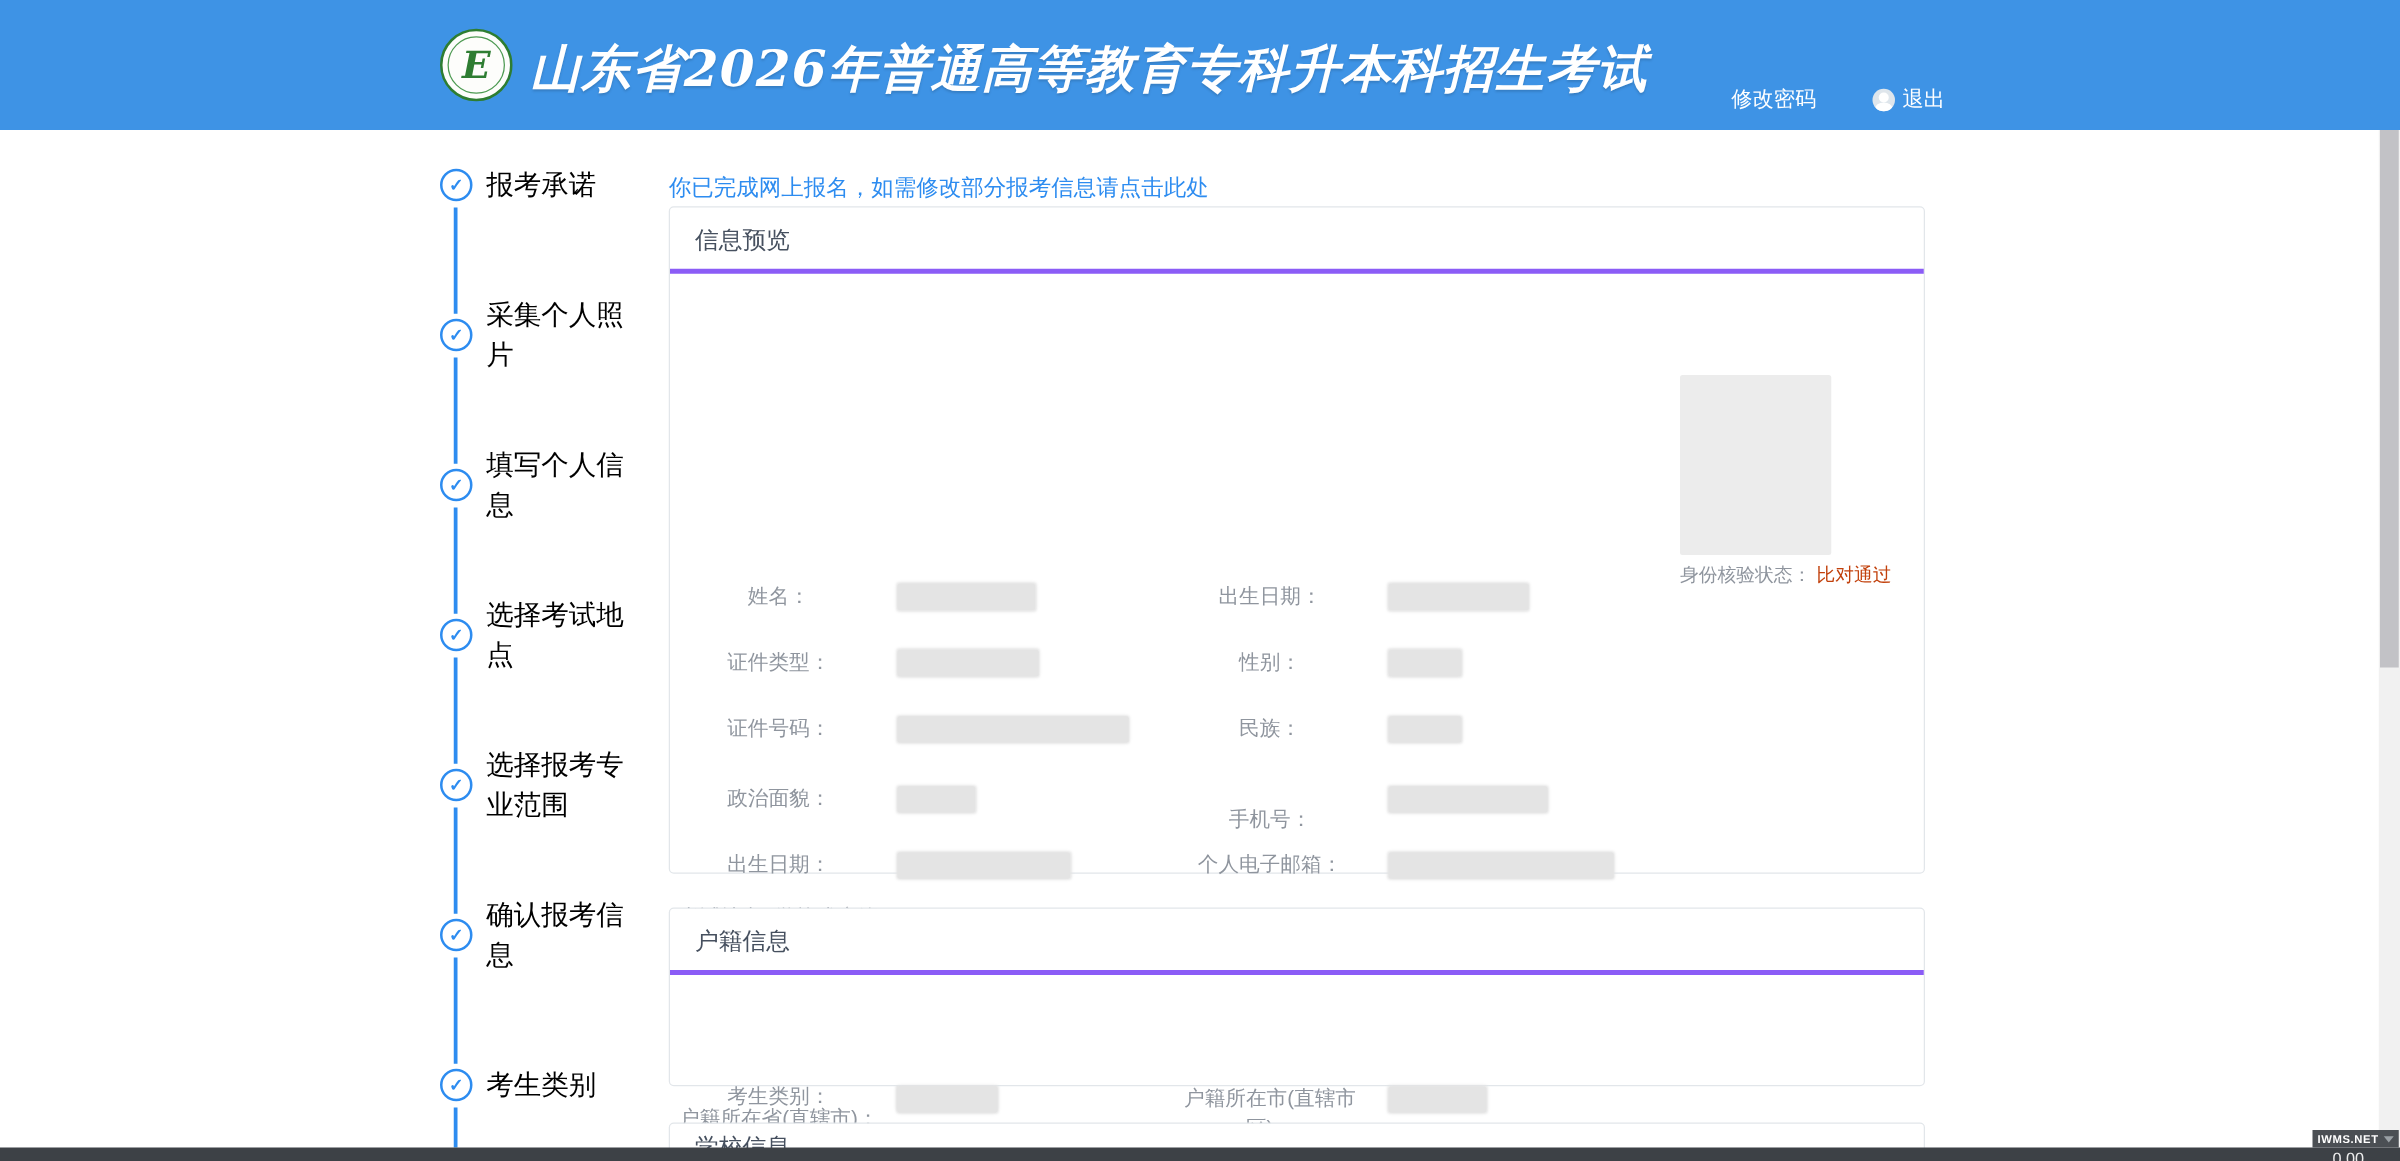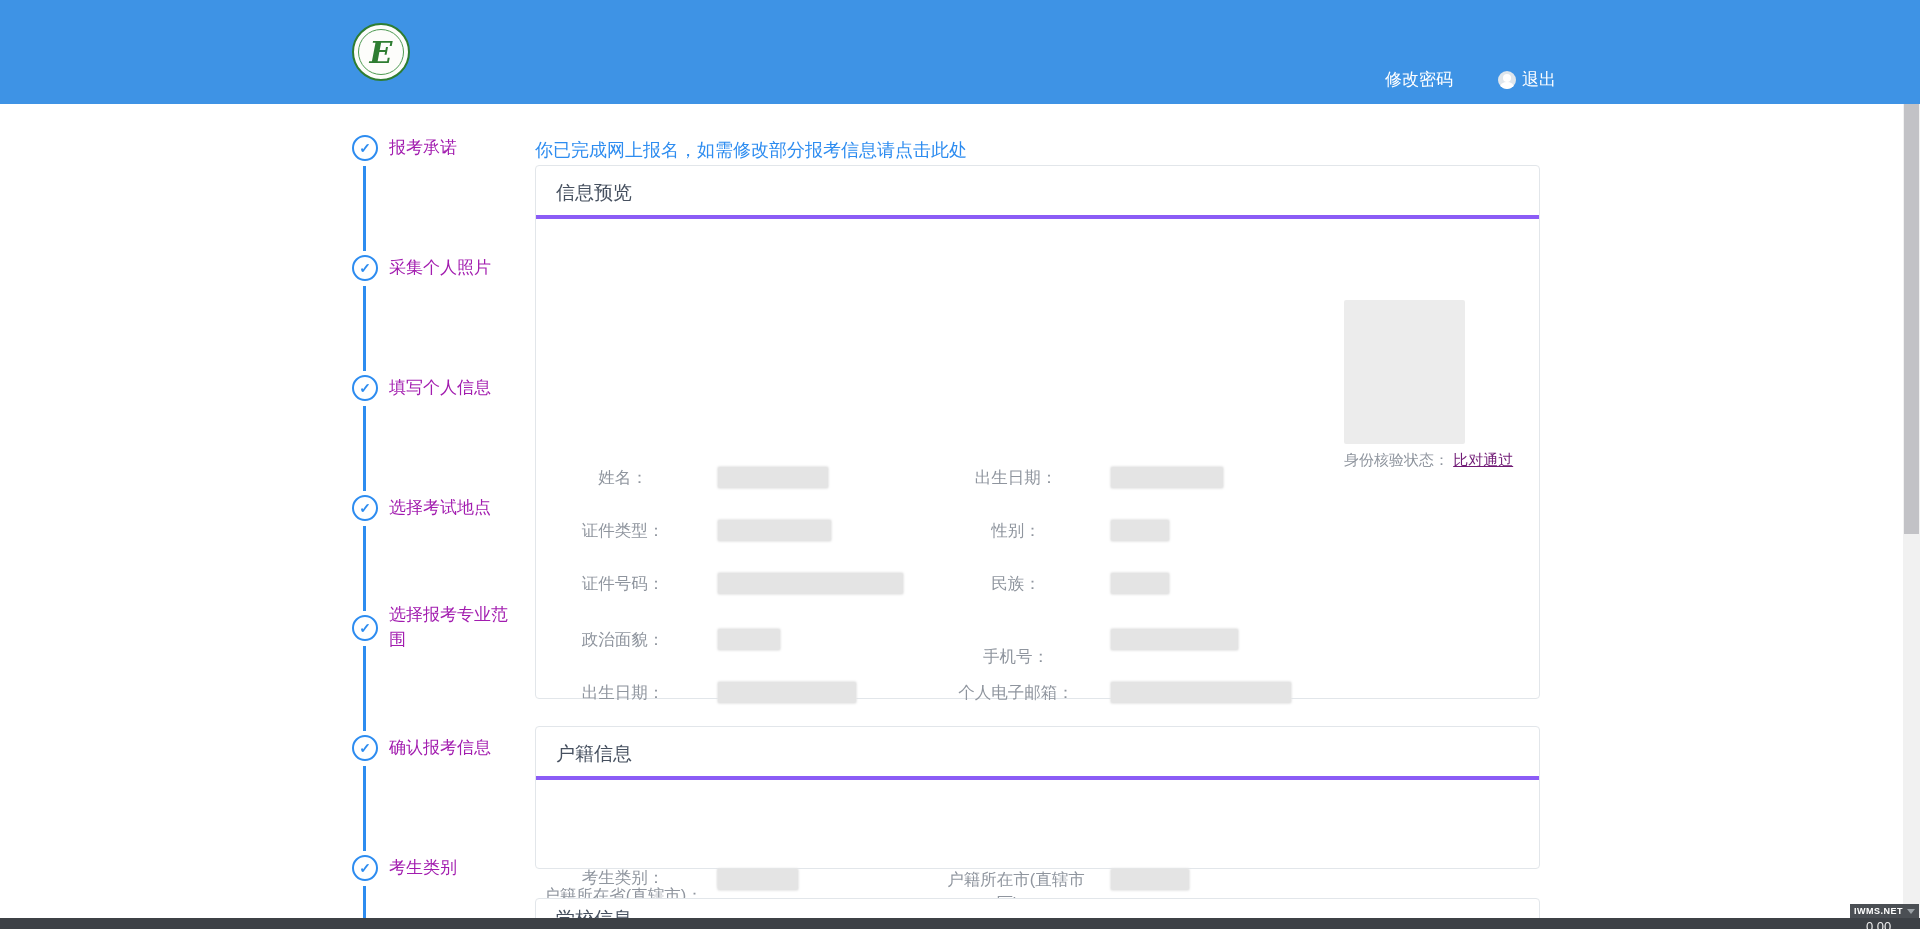--- a/index.html
+++ b/index.html
@@ -20,21 +20,21 @@
   .logout-wrap { left:1498px; display:flex; align-items:center; gap:6px; }
   .avatar { width:18px; height:18px; border-radius:50%; background:#dfe6ec; position:relative; overflow:hidden; }
   .avatar::before { content:""; position:absolute; left:5px; top:3px; width:8px; height:8px; border-radius:50%; background:#fff; }
   .avatar::after  { content:""; position:absolute; left:2px; top:11px; width:14px; height:10px; border-radius:50%; background:#fff; }
 
   
   .step { position:absolute; left:352px; width:26px; height:26px; cursor:pointer; }
   .step-circle { width:26px; height:26px; border:2px solid #2d8cf0; border-radius:50%; background:#fff;
                  color:#2d8cf0; font-size:14px; font-weight:bold; display:flex; align-items:center; justify-content:center; }
   .step-label { position:absolute; left:37px; top:50%; transform:translateY(-50%);
-                width:122px; font-size:17px; line-height:1.45; color:#a21caf; }
+                width:122px; font-size:22px; line-height:1.45; color:#000000; }
   .step-seg { position:absolute; left:363px; width:3px; background:#2d8cf0; z-index:5; }
 
   
   .notice-link { position:absolute; left:535px; top:138px; font-size:18px; color:#2d8cf0; cursor:pointer; z-index:6; }
   .card { position:absolute; left:535px; width:1005px; background:#fff; border:1px solid #e2e6ea; border-radius:4px; z-index:6; }
   .card-header { height:53px; line-height:53px; padding-left:20px; font-size:19px; color:#46505f;
                  border-bottom:4px solid #8b5cf6; }
   .card-body { position:relative; }
   #card-preview   { top:165px; height:534px; }
   #card-household { top:726px; height:143px; }
@@ -42,21 +42,21 @@
 
   .f-label { position:absolute; width:170px; text-align:center; font-size:16.5px; color:#8f959e; line-height:24px; }
   .col-l .f-label, .f-label.col-l { left:2px; }
   .f-label.col-r { left:395px; }
   .f-val { position:absolute; height:21px; background:#e4e4e4; border-radius:2px; box-shadow:0 0 2px 1px rgba(228,228,228,.9); }
   .f-val.col-l { left:182px; }
   .f-val.col-r { left:575px; }
 
   .photo-box { position:absolute; left:808px; top:81px; width:121px; height:144px; background:#ececec; border-radius:2px; }
   .identity-line { position:absolute; left:808px; top:232px; width:200px; font-size:15px; color:#8f959e; white-space:nowrap; }
-  .identity-status { color:#701a75;text-decoration:underline; }
+  .identity-status { color:#c2410c; }
 
   
   .sb-track { position:absolute; left:1903px; top:104px; width:17px; height:814px; background:#f1f1f1; z-index:8; cursor:pointer; }
   .sb-thumb { position:absolute; left:1px; top:0; width:15px; height:430px; background:#c2c2c6; cursor:pointer; }
 
   
   .bottom-bar { position:absolute; left:0; top:918px; width:1920px; height:11px; background:#3d4146; z-index:50; }
   .iwms-badge { position:absolute; left:1850px; top:904px; height:14px; padding:0 4px; background:#4b4f54;
                 color:#fff; font-size:9px; font-weight:bold; letter-spacing:.5px;
                 display:flex; align-items:center; gap:4px; z-index:51; cursor:pointer; }
@@ -64,20 +64,21 @@
                 border-top:5px solid #9aa0a5; }
   .iwms-value { position:absolute; left:1866px; top:919px; color:#ececec; font-size:13px; z-index:51; }
 </style>
 </head>
 <body>
 
 <div class="hdr">
   <div class="logo">
     <span class="logo-letter">E</span>
   </div>
+  <div class="site-title">山东省2026年普通高等教育专科升本科招生考试</div>
   <div class="hdr-link pwd-link">修改密码</div>
   <div class="hdr-link logout-wrap">
     <span class="avatar"></span>
     <span>退出</span>
   </div>
 </div>
 
 <div class="step" style="top:135px">
   <div class="step-circle">✓</div>
   <div class="step-label">报考承诺</div>

